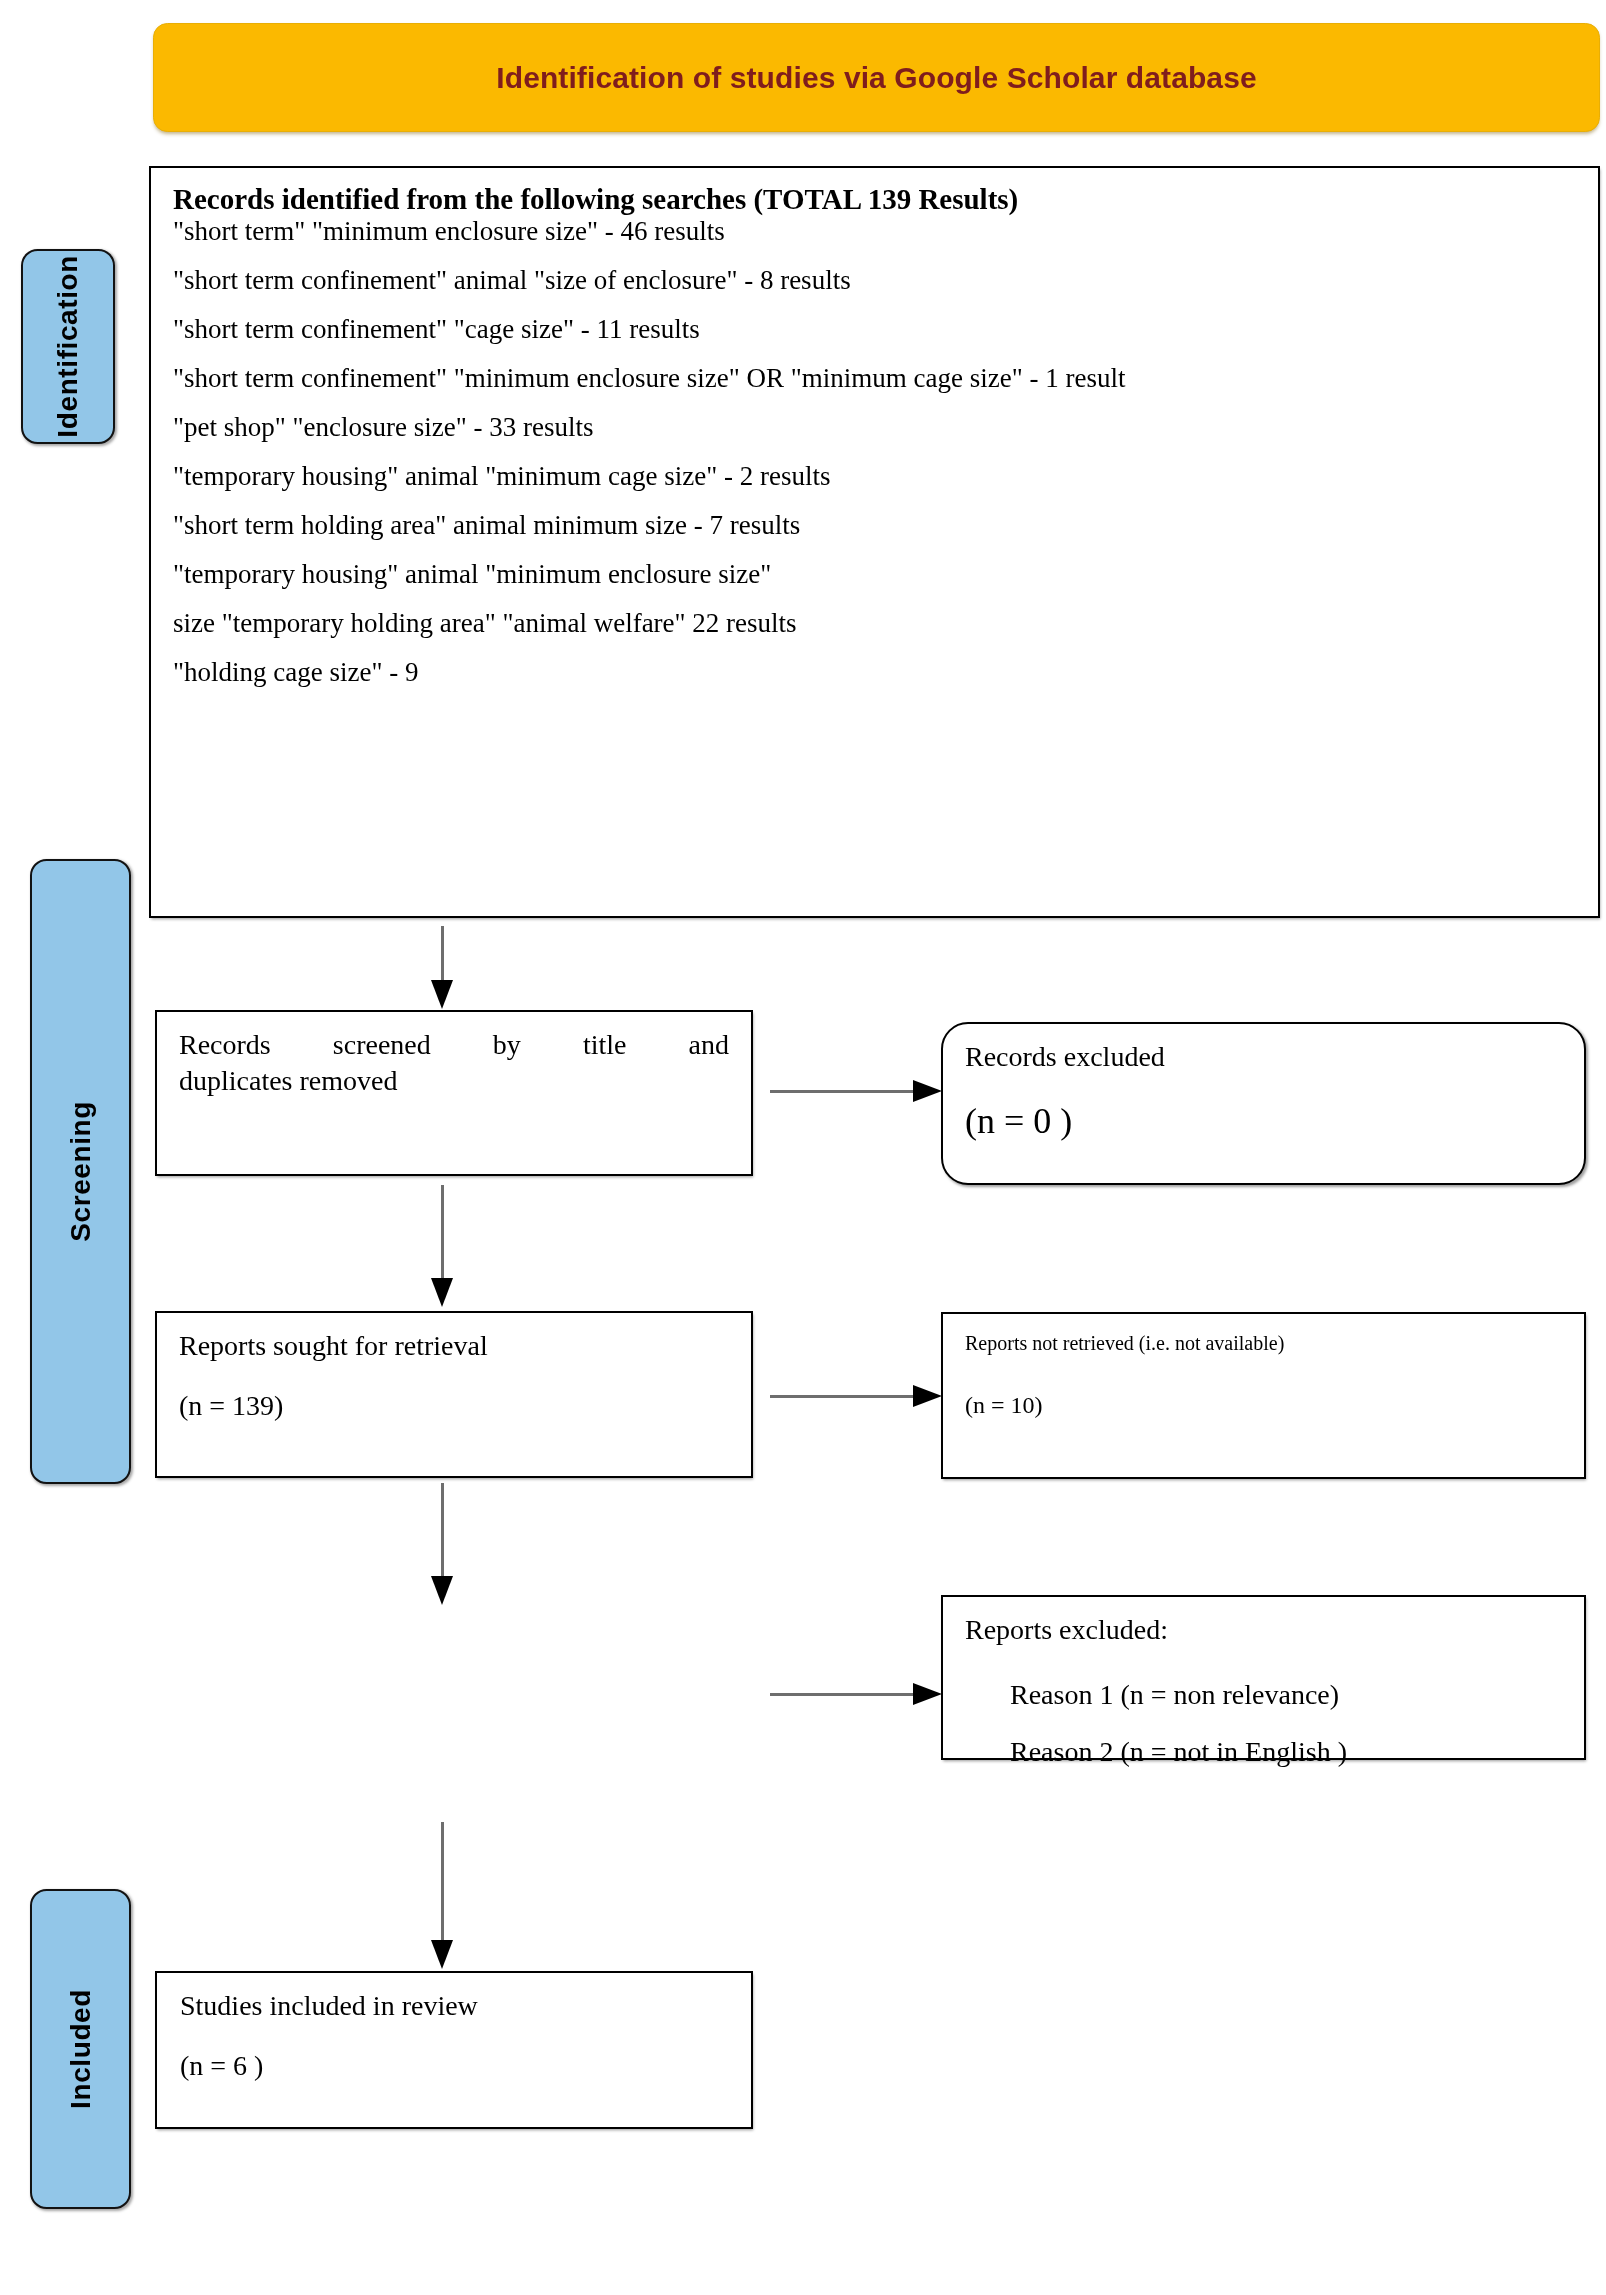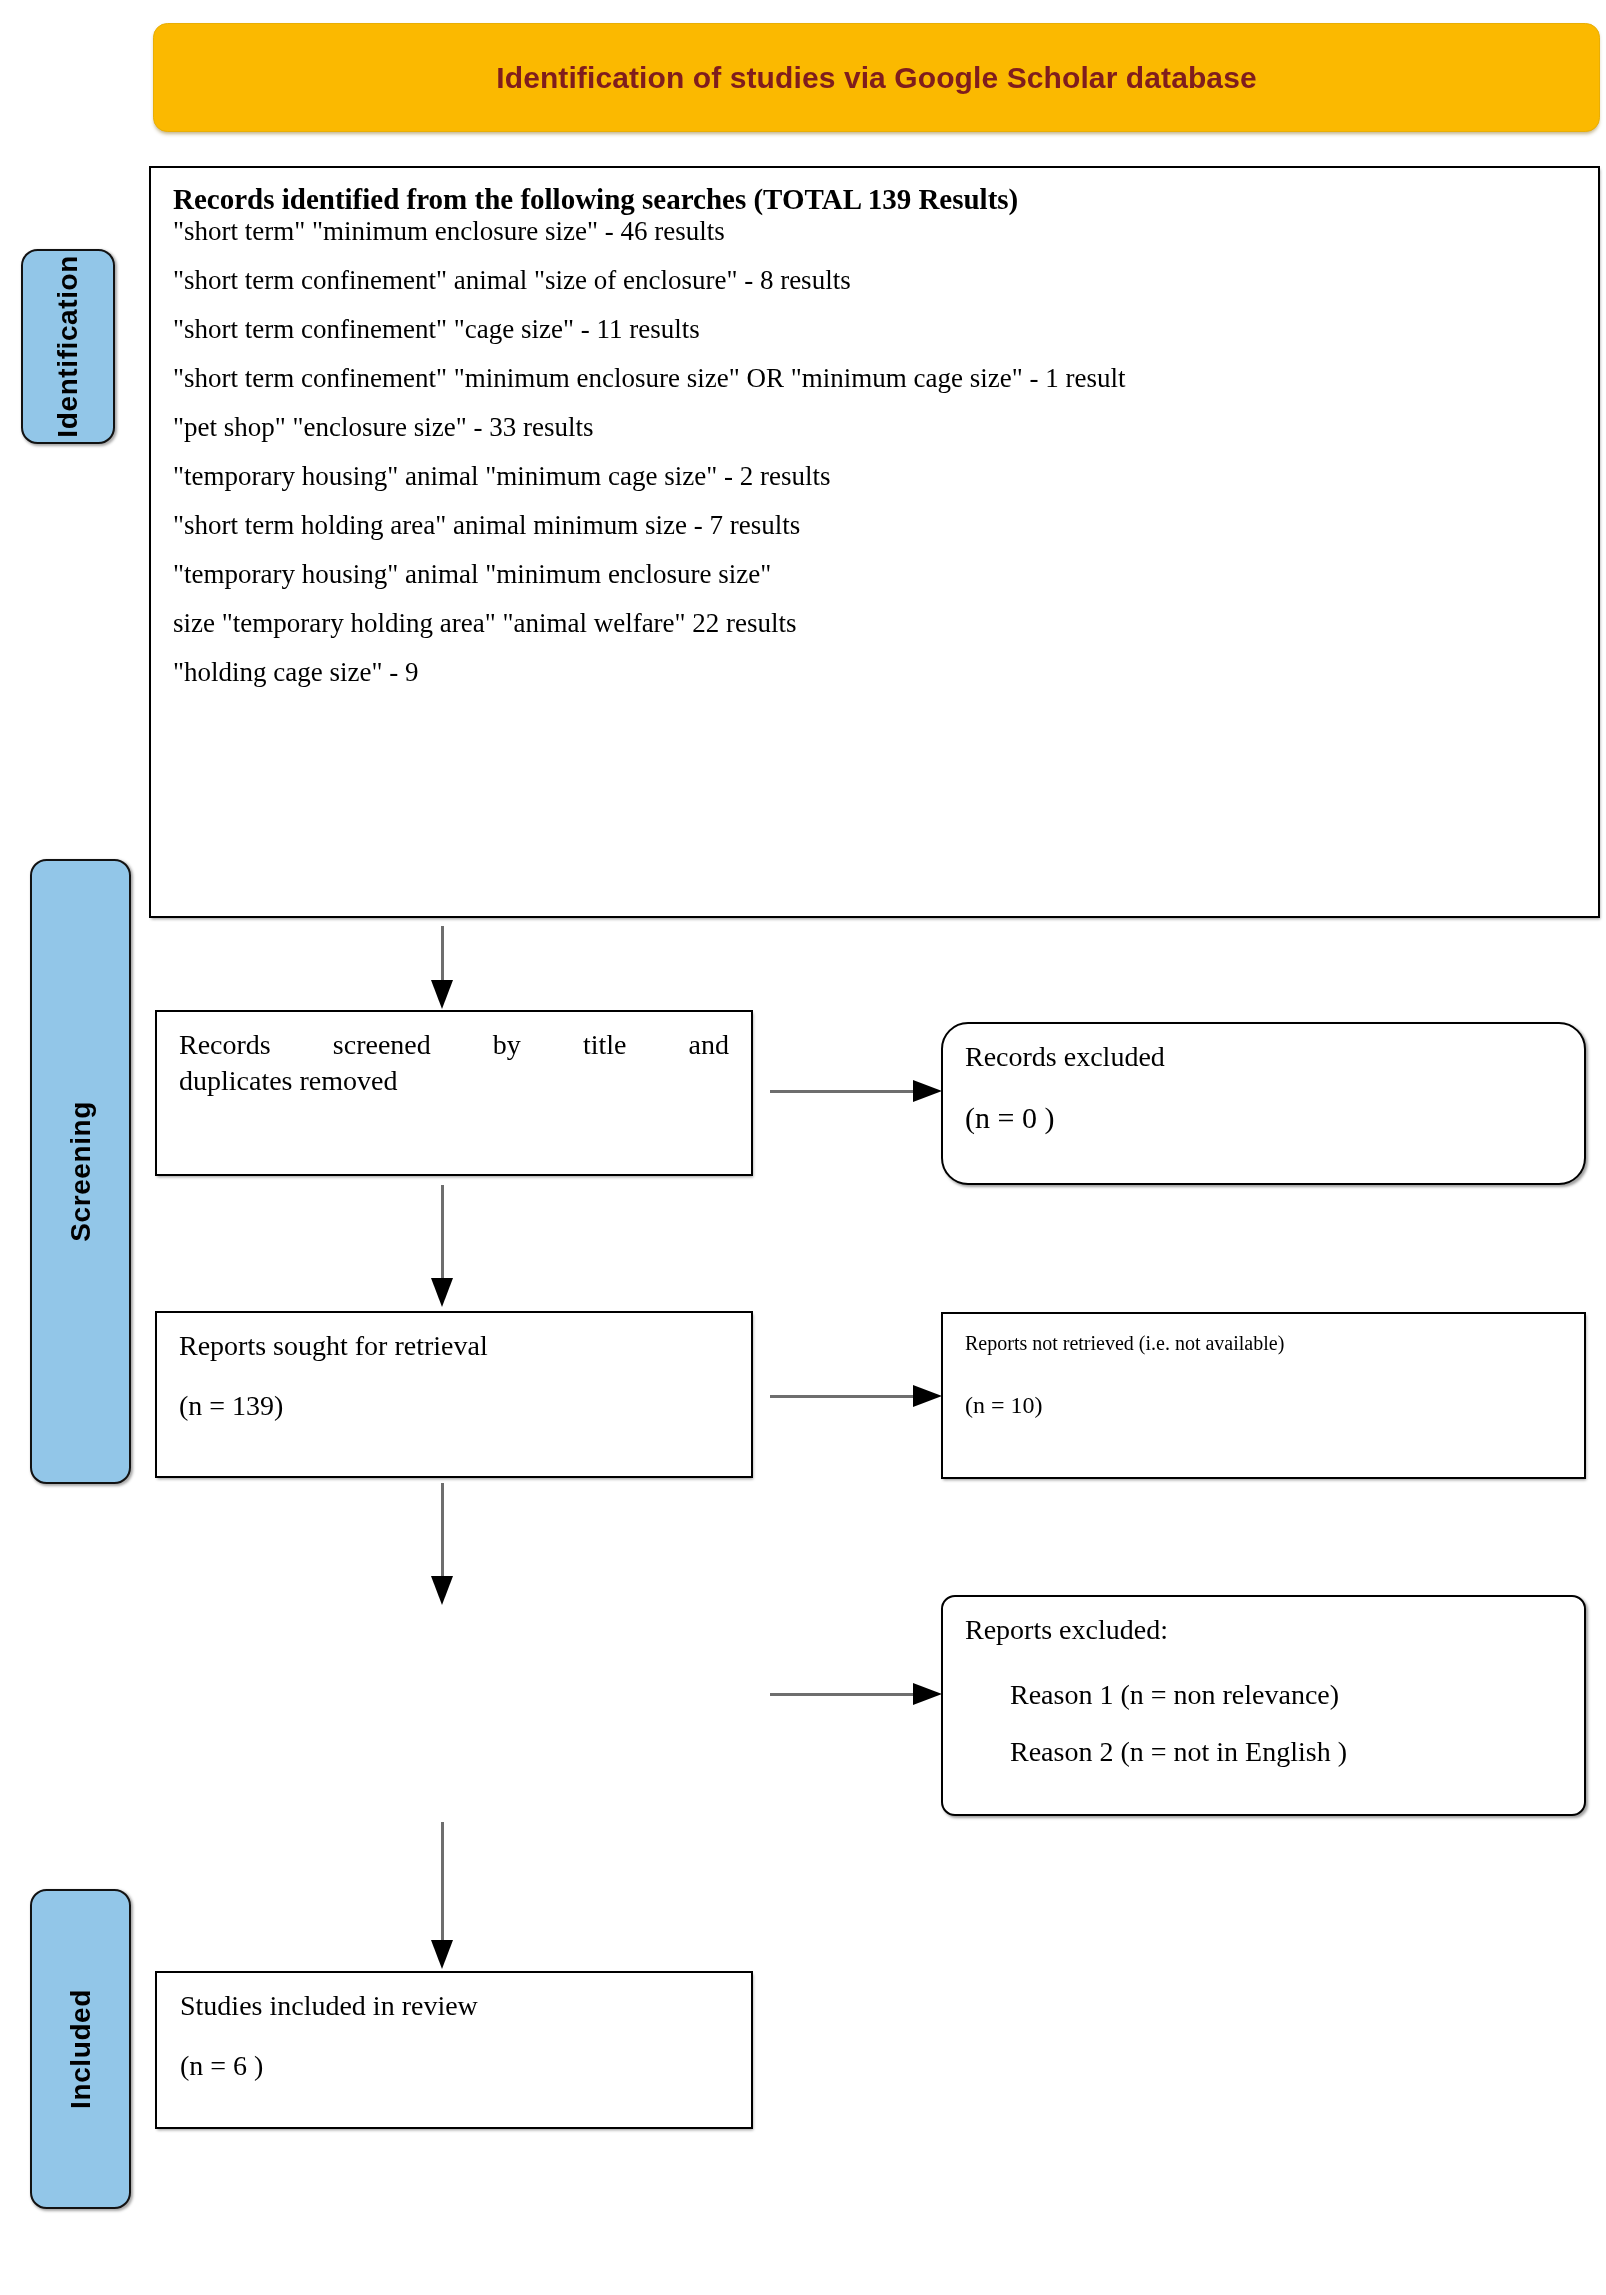--- a/index.html
+++ b/index.html
@@ -122,24 +122,24 @@
   }
   #box-screened .line-b { margin-top: 0; }
 
   
   .screen-right {
     left: 941px;
     width: 645px;
   }
   #box-excluded-records { top: 1022px; height: 163px; padding: 19px 22px; border-radius: 27px; }
   #box-not-retrieved    { top: 1312px; height: 167px; padding: 19px 22px; }
-  #box-excluded-reports { top: 1595px; height: 221px; padding: 19px 22px; border-radius: 14px; }
+  #box-excluded-reports { top: 1595px; height: 165px; padding: 19px 22px; }
 
   .screen-right .line-a { font-size: 28px; line-height: 1.0; margin-bottom: 32px; }
-  .screen-right .line-b { font-size: 30px; line-height: 1.0; }
+  .screen-right .line-b { font-size: 36px; line-height: 1.0; }
 
   #box-not-retrieved .line-a { font-size: 20px; margin-bottom: 40px; }
   #box-not-retrieved .line-b { font-size: 24px; }
 
   #box-excluded-reports .er-head   { font-size: 28px; line-height: 1.0; margin-bottom: 37px; }
   #box-excluded-reports .er-reason { font-size: 28px; line-height: 1.0; margin-left: 45px; margin-bottom: 29px; }
   #box-excluded-reports .er-reason:last-child { margin-bottom: 0; }
 
   
   #box-included {

